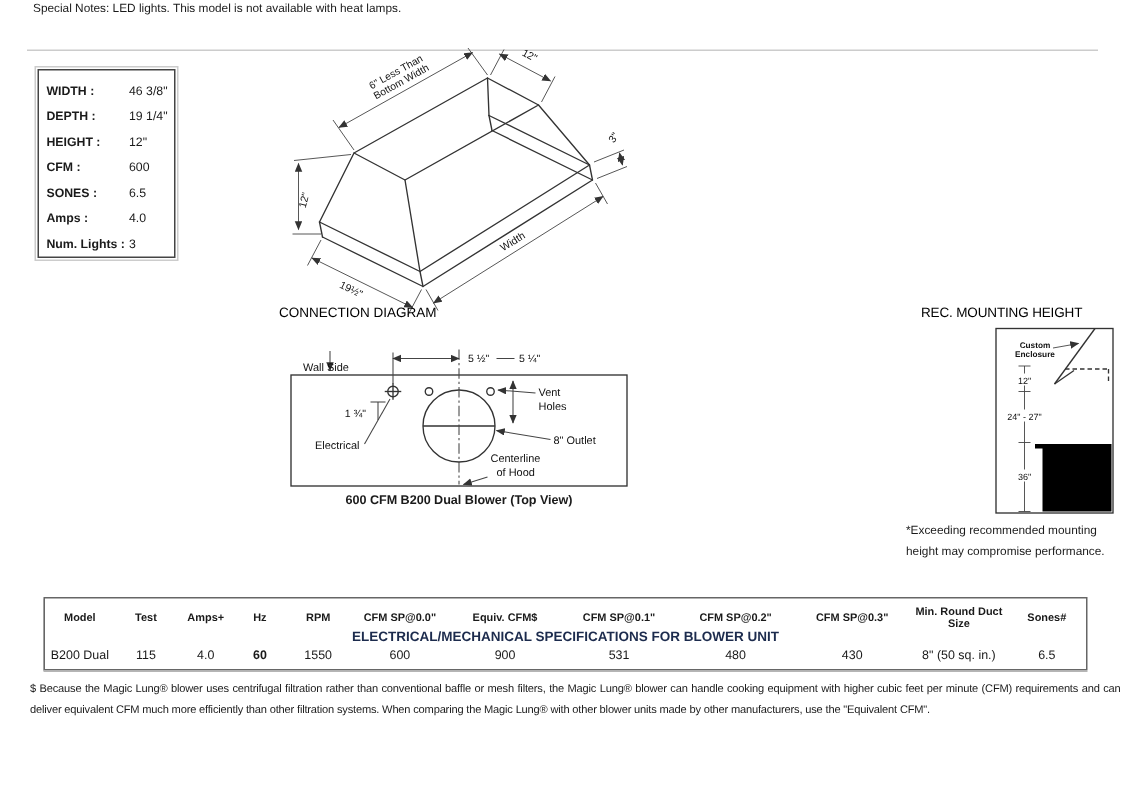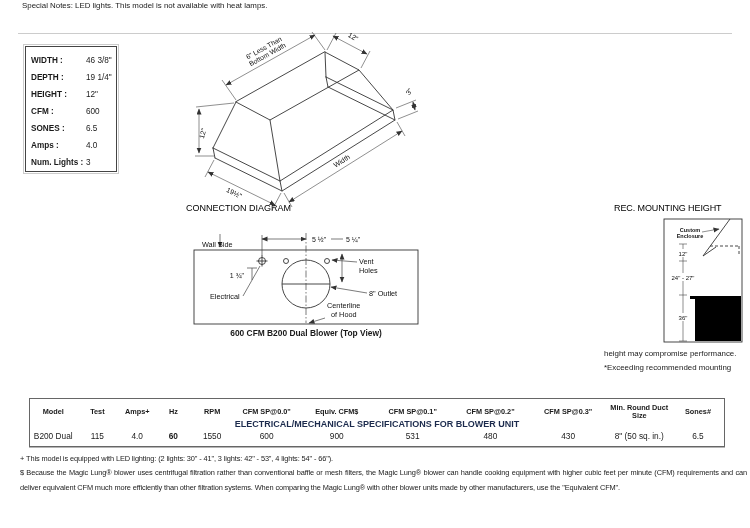--- a/index.html
+++ b/index.html
@@ -14,21 +14,21 @@
   
   .sec-title{font-weight:normal;font-size:9px;text-align:left;color:#000;}
   .conn-title{top:203px;left:186px;width:240px;}
   .mount-title{top:203px;left:614px;width:136px;letter-spacing:-0.1px;}
   .conn-caption{top:328px;left:186px;width:240px;text-align:center;font-weight:bold;font-size:8.4px;}
   .mount-note{top:347px;left:604px;width:146px;font-size:7.9px;line-height:14px;}
   
   .bt-title{top:371px;left:29px;width:696px;text-align:center;font-weight:bold;font-size:9px;color:#1c2b4d;margin-top:48px;}
   .blower-table{left:29px;top:398px;width:696px;height:49px;border:1px solid #666;box-shadow:0 1px 0 #b5b5b5;box-sizing:border-box;display:flex;flex-direction:column;}
   .bt-row{display:flex;width:100%;}
-  .bt-head{flex:1;align-items:center;justify-content:flex-end;}
+  .bt-head{flex:1;align-items:center;}
   .bt-data{height:21px;align-items:center;font-size:8.3px;}
   .bt-cell{text-align:center;box-sizing:border-box;padding:0 2px;}
   .bt-head .bt-cell{font-weight:bold;font-size:7.3px;line-height:8.5px;}
   .c0{width:6.7%;} .c1{width:6.0%;} .c2{width:5.5%;} .c3{width:4.9%;font-weight:bold;} .c4{width:6.3%;}
   .c5{width:9.4%;} .c6{width:10.8%;} .c7{width:11.1%;} .c8{width:11.3%;} .c9{width:11.1%;}
   .c10{width:9.4%;} .c11{width:7.5%;}
   
   .footnotes{left:20px;top:452px;width:727px;}
   .footnotes p{margin:0;font-size:7.4px;letter-spacing:-0.12px;line-height:14.4px;}
   .footnotes p.justify{text-align:justify;}
@@ -160,22 +160,22 @@
   <rect x="15" y="33" width="16" height="8" fill="#fff" stroke="none"></rect>
   <rect x="8" y="57" width="30" height="8" fill="#fff" stroke="none"></rect>
   <rect x="15" y="97" width="16" height="8" fill="#fff" stroke="none"></rect>
   <text x="23" y="40" text-anchor="middle" font-size="6">12"</text>
   <text x="23" y="64" text-anchor="middle" font-size="6">24" - 27"</text>
   <text x="23" y="104" text-anchor="middle" font-size="6">36"</text>
   <text font-size="5.5" font-weight="bold" text-anchor="middle"><tspan x="30" y="16">Custom</tspan><tspan x="30" y="22">Enclosure</tspan></text>
   <path d="M42,16 L59,13" stroke="#444" stroke-width="0.6" fill="none" marker-end="url(#arr)"></path>
 </svg>
 <div class="abs mount-note">
+  <div>*Exceeding recommended mounting</div>
   <div>height may compromise performance.</div>
-  <div>*Exceeding recommended mounting</div>
 </div>
 
 <div class="abs sec-title bt-title">ELECTRICAL/MECHANICAL SPECIFICATIONS FOR BLOWER UNIT</div>
 <div class="abs blower-table">
   <div class="bt-row bt-head">
     <div class="bt-cell c0">Model</div>
     <div class="bt-cell c1">Test</div>
     <div class="bt-cell c2">Amps+</div>
     <div class="bt-cell c3">Hz</div>
     <div class="bt-cell c4">RPM</div>
@@ -197,15 +197,14 @@
     <div class="bt-cell c6">900</div>
     <div class="bt-cell c7">531</div>
     <div class="bt-cell c8">480</div>
     <div class="bt-cell c9">430</div>
     <div class="bt-cell c10">8" (50 sq. in.)</div>
     <div class="bt-cell c11">6.5</div>
   </div>
 </div>
 
 <div class="abs footnotes">
-  <p>+ This model is equipped with LED lighting: (2 lights: 30" - 41", 3 lights: 42" - 53", 4 lights: 54" - 66").</p>
   <p class="justify">$ Because the Magic Lung® blower uses centrifugal filtration rather than conventional baffle or mesh filters, the Magic Lung® blower can handle cooking equipment with higher cubic feet per minute (CFM) requirements and can deliver equivalent CFM much more efficiently than other filtration systems. When comparing the Magic Lung® with other blower units made by other manufacturers, use the "Equivalent CFM".</p>
 </div>
 
 </body></html>

